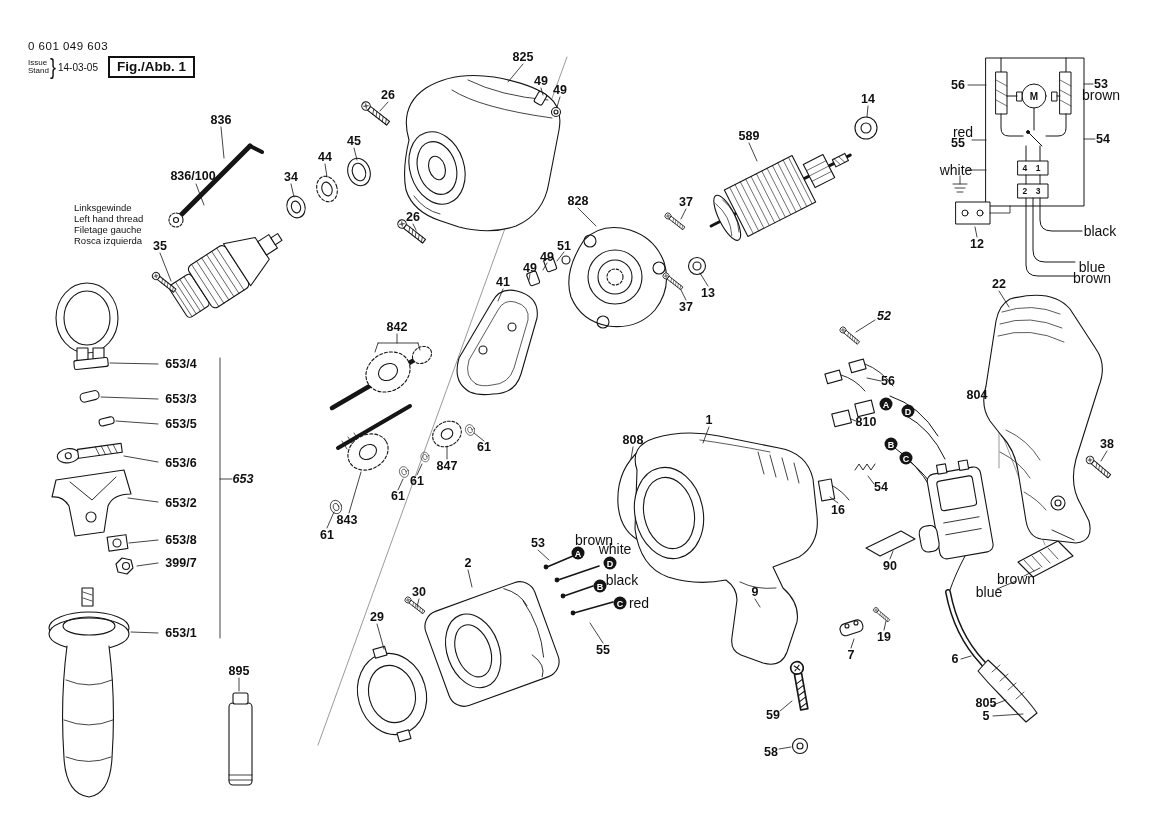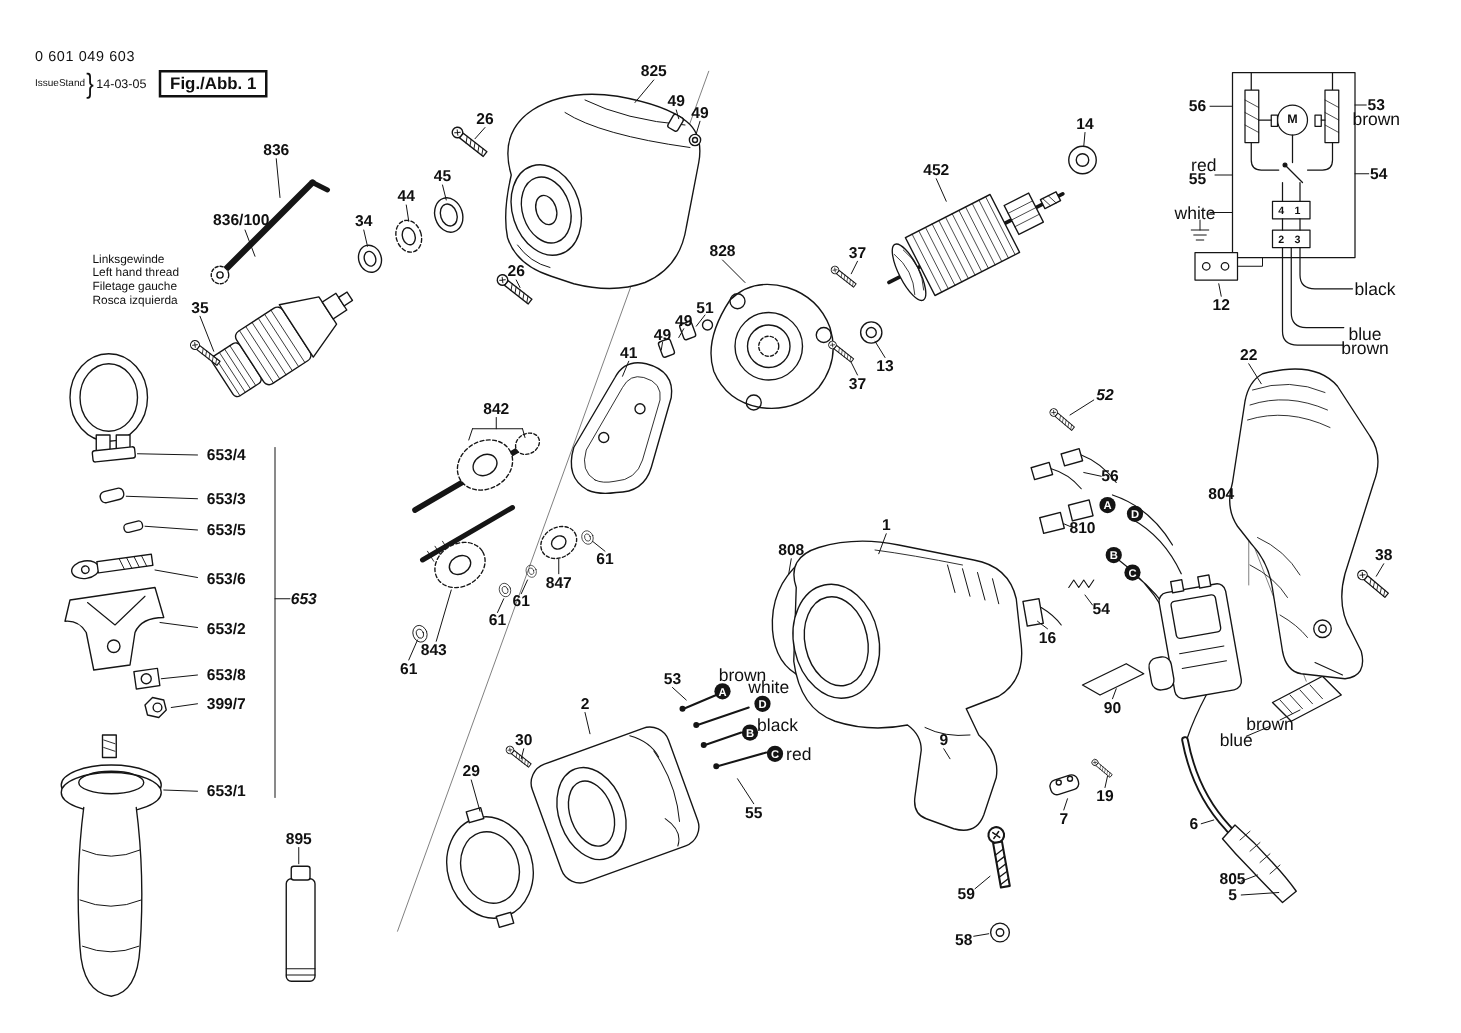--- a/index.html
+++ b/index.html
@@ -6,21 +6,21 @@
   body{background:#9a9a9a;}
   .stage{position:relative;width:1169px;height:826px;background:#fff;font-family:"Liberation Sans",sans-serif;color:#101010;overflow:hidden;}
   svg.art{position:absolute;left:0;top:0;width:1169px;height:826px;}
   .plabel{position:absolute;transform:translate(-50%,-50%);font-size:12.5px;font-weight:700;white-space:nowrap;z-index:3;}
   .wlabel{position:absolute;transform:translate(-50%,-50%);font-size:14px;white-space:nowrap;z-index:3;}
   .badge{position:absolute;transform:translate(-50%,-50%);width:13px;height:13px;border-radius:50%;background:#141414;color:#fff;display:flex;align-items:center;justify-content:center;font-size:9px;font-weight:700;z-index:3;}
   .tlabel{position:absolute;transform:translate(-50%,-50%);font-size:8.5px;font-weight:700;letter-spacing:3px;white-space:nowrap;z-index:3;}
   .title-block{position:absolute;left:28px;top:40px;z-index:3;}
   .pn{font-size:11.5px;letter-spacing:.5px;}
   .issue-row{display:flex;align-items:center;margin-top:4px;}
-  .issue-words{display:flex;flex-direction:row;font-size:8px;line-height:8.5px;}
+  .issue-words{display:flex;flex-direction:column;font-size:8px;line-height:8.5px;}
   .brace{font-size:18px;transform:scaleY(1.25);margin:0 2px 0 1px;display:inline-block;}
   .issue-date{font-size:10px;margin-right:10px;}
   .figbox{border:2.2px solid #101010;padding:1px 7px 2px;font-size:13.5px;font-weight:700;white-space:nowrap;}
   .thread-note{position:absolute;left:74px;top:202px;font-size:9.5px;line-height:11px;z-index:3;}
   .footer-note{position:absolute;left:1004px;top:737px;font-size:9.5px;line-height:11.5px;z-index:3;}
   .motor-m{position:absolute;left:1034px;top:96px;transform:translate(-50%,-50%);font-size:10px;font-weight:700;z-index:3;}
 </style>
 </head>
 <body>
 
@@ -364,21 +364,21 @@
   <div>
       <div class="plabel" style="left: 523px; top: 57px;">825</div>
       <div class="plabel" style="left: 541px; top: 81px;">49</div>
       <div class="plabel" style="left: 560px; top: 90px;">49</div>
       <div class="plabel" style="left: 388px; top: 95px;">26</div>
       <div class="plabel" style="left: 221px; top: 120px;">836</div>
       <div class="plabel" style="left: 354px; top: 141px;">45</div>
       <div class="plabel" style="left: 325px; top: 157px;">44</div>
       <div class="plabel" style="left: 193px; top: 176px;">836/100</div>
       <div class="plabel" style="left: 291px; top: 177px;">34</div>
-      <div class="plabel" style="left: 749px; top: 136px;">452</div>
+      <div class="plabel" style="left: 749px; top: 136px;">589</div>
       <div class="plabel" style="left: 868px; top: 99px;">14</div>
       <div class="plabel" style="left: 413px; top: 217px;">26</div>
       <div class="plabel" style="left: 578px; top: 201px;">828</div>
       <div class="plabel" style="left: 686px; top: 202px;">37</div>
       <div class="plabel" style="left: 564px; top: 246px; text-align: right;">51</div>
       <div class="plabel" style="left: 547px; top: 257px;">49</div>
       <div class="plabel" style="left: 530px; top: 268px;">49</div>
       <div class="plabel" style="left: 503px; top: 282px;">41</div>
       <div class="plabel" style="left: 708px; top: 293px;">13</div>
       <div class="plabel" style="left: 686px; top: 307px;">37</div>

